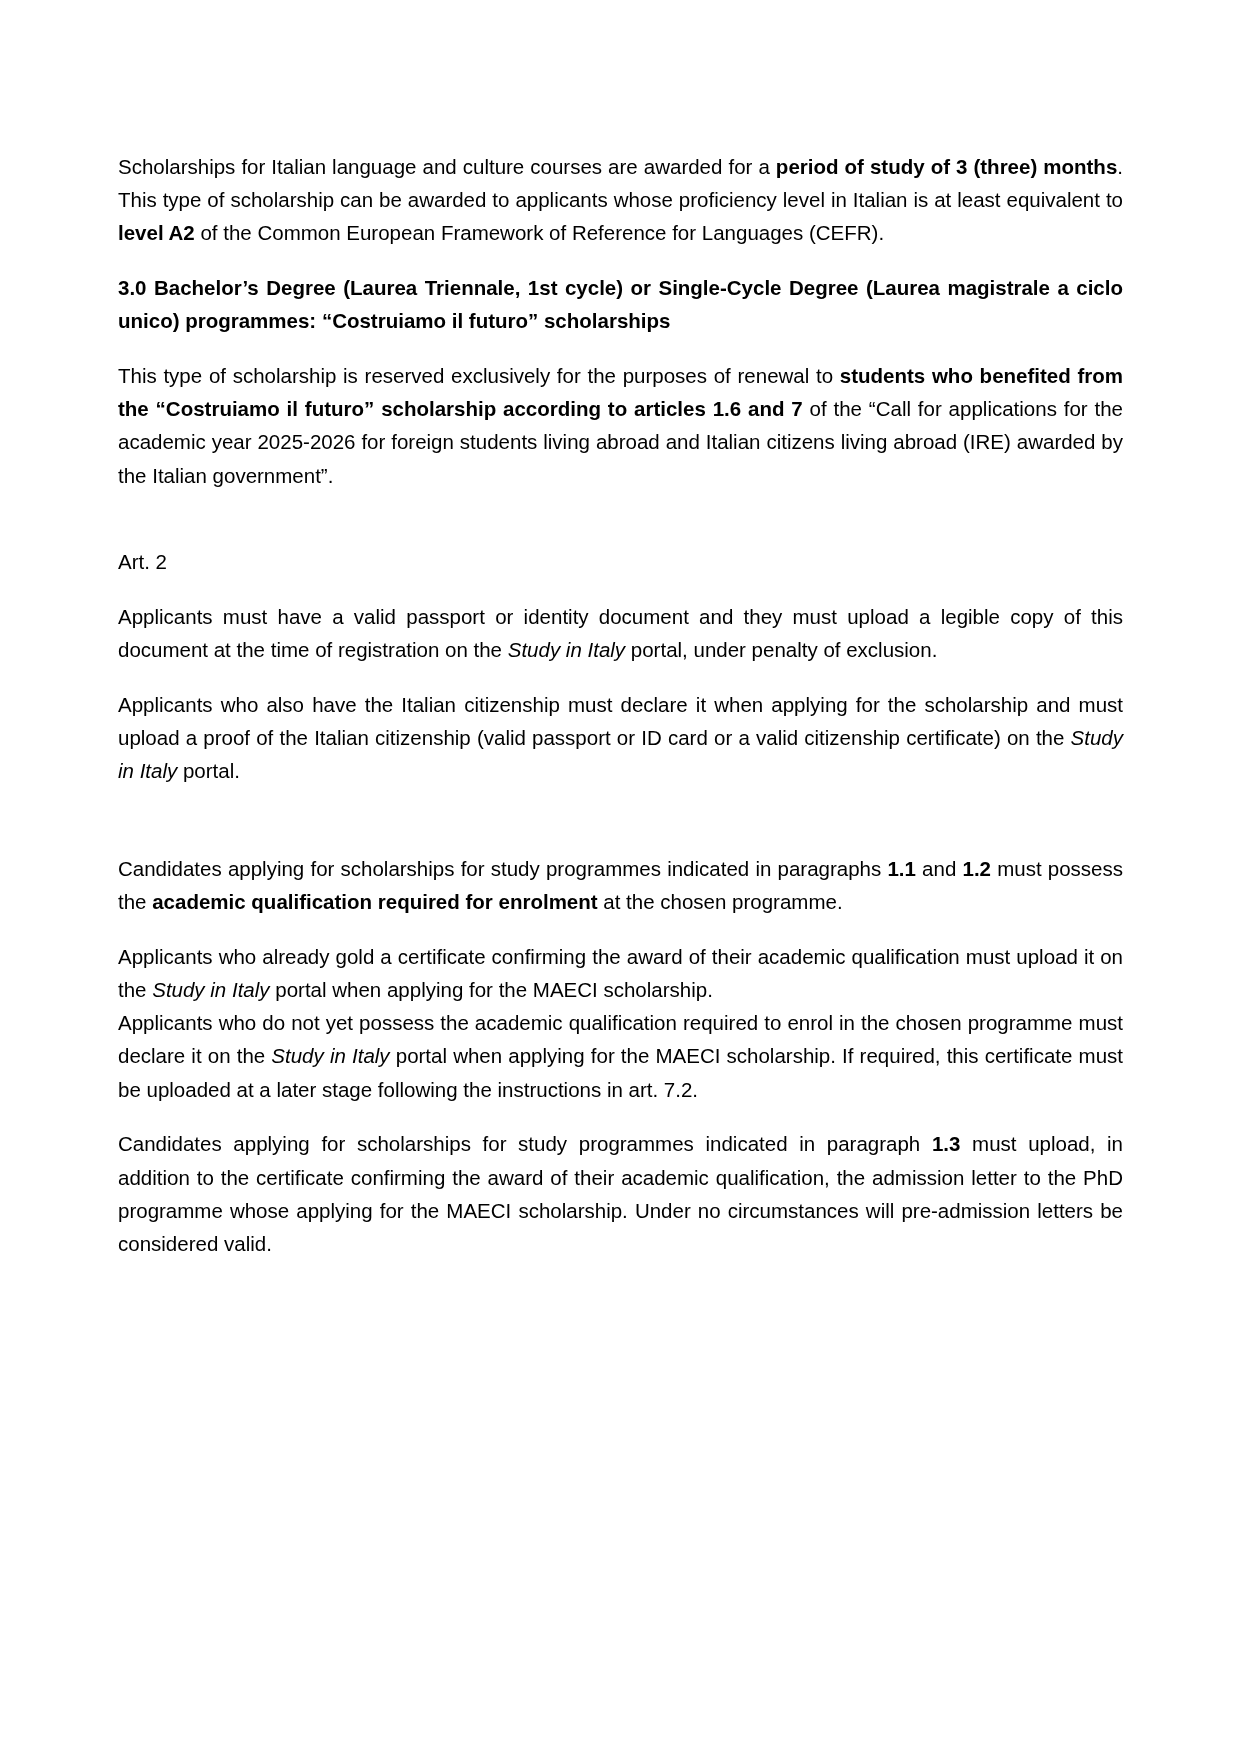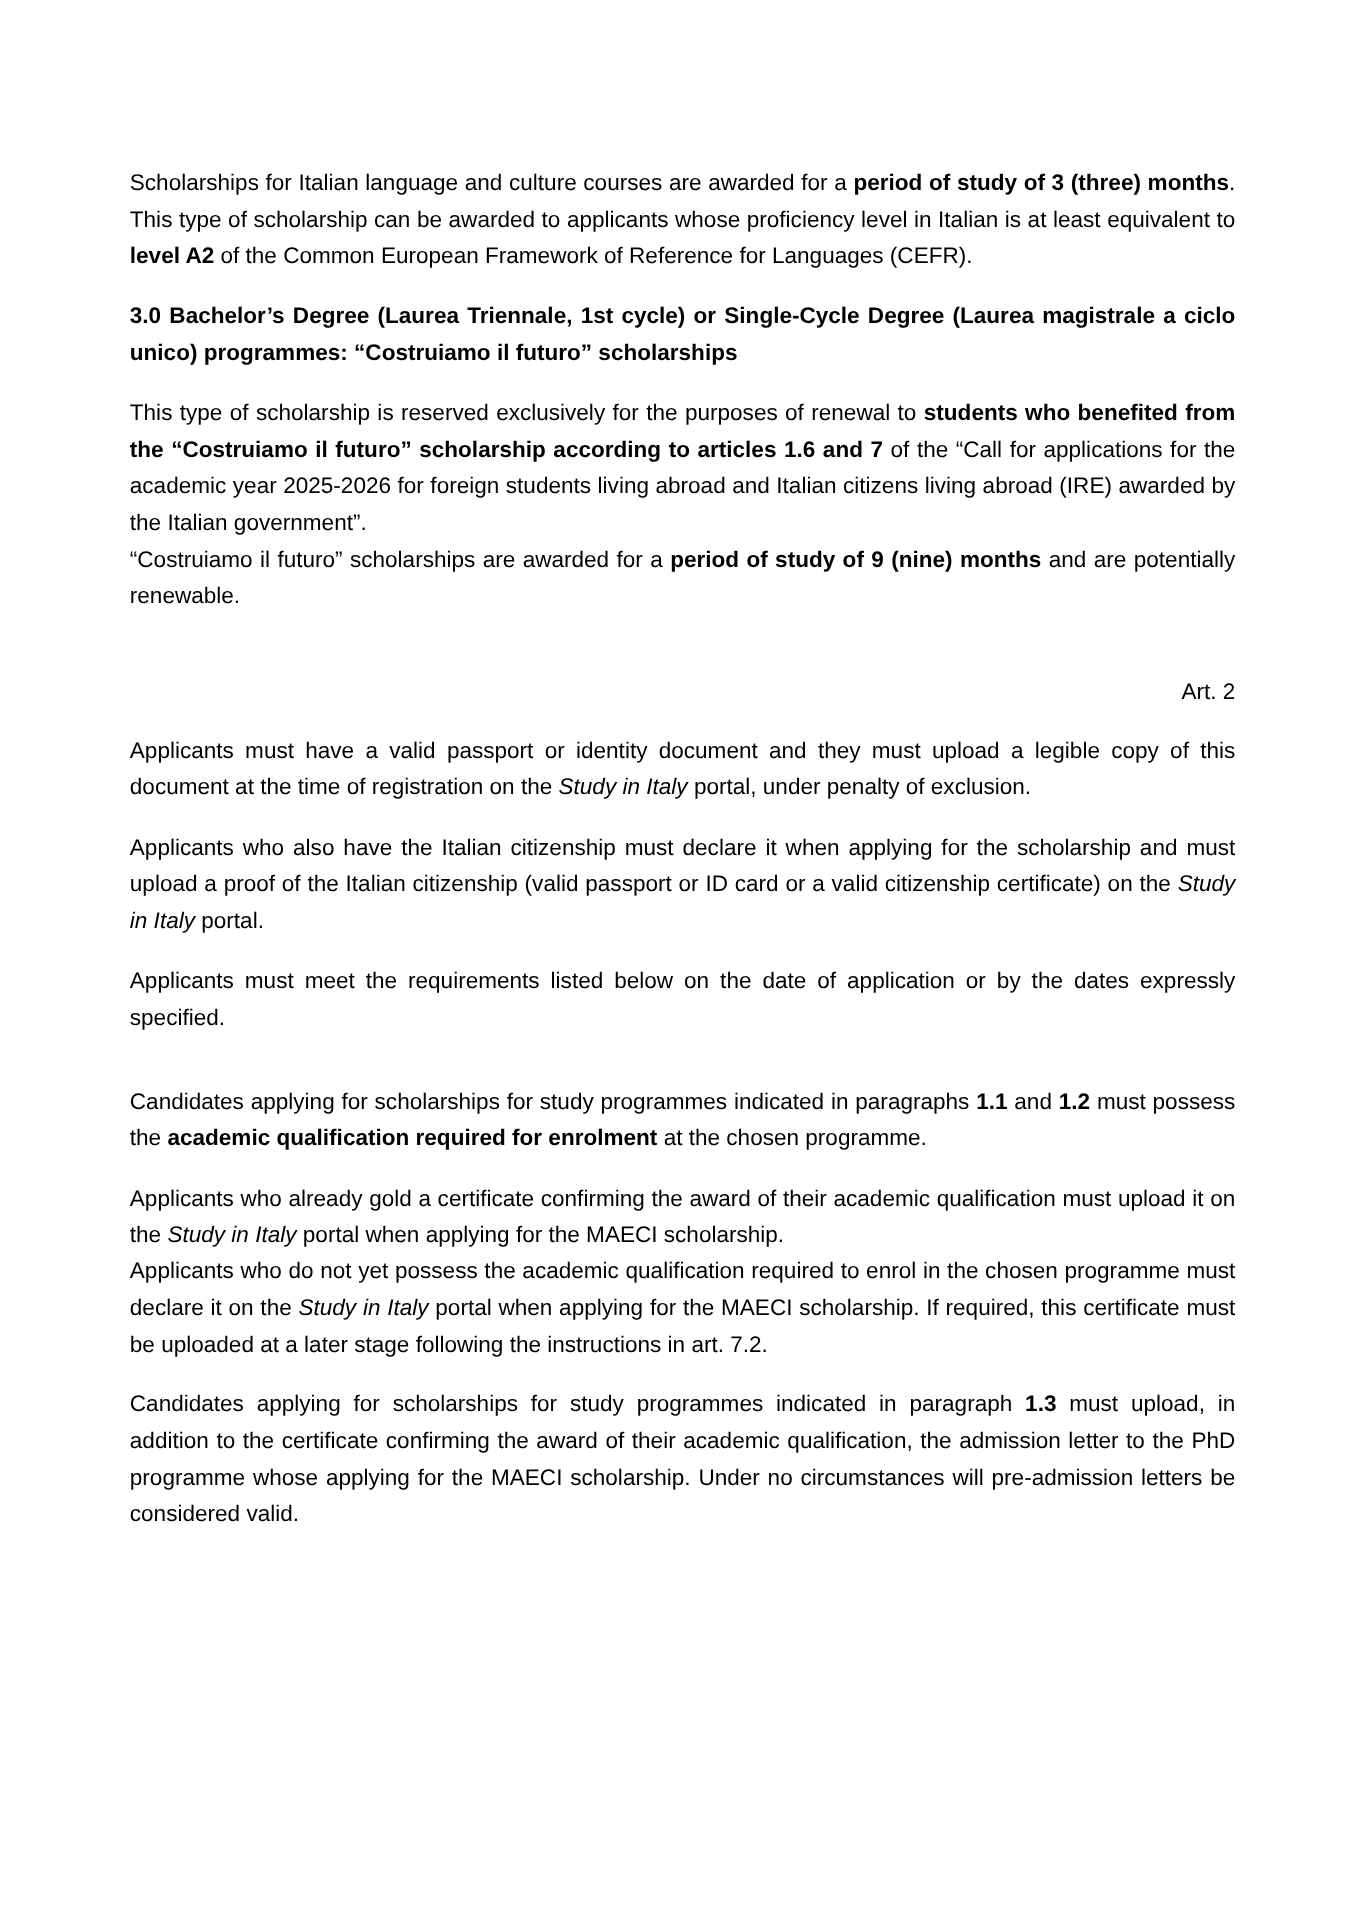--- a/index.html
+++ b/index.html
@@ -30,21 +30,21 @@
   p {
     margin: 0;
   }
   .gap {
     height: 1.05em;
   }
   .gap-lg {
     height: 2.6em;
   }
   .center {
-    text-align: right;
+    text-align: left;
   }
   b, .b {
     font-weight: bold;
   }
   i, .i {
     font-style: italic;
   }
   .heading {
     font-weight: bold;
     text-align: justify;
@@ -53,29 +53,27 @@
 </head>
 <body>
 
 <div class="page">
   <div class="doc" id="doc-body">
       <p><span>Scholarships for Italian language and culture courses are awarded for a </span><span class="b">period of study of 3 (three) months</span><span>. This type of scholarship can be awarded to applicants whose proficiency level in Italian is at least equivalent to </span><span class="b">level A2</span><span> of the Common European Framework of Reference for Languages (CEFR).</span></p>
       <div class="gap"></div>
       <p class="heading"><span class="b">3.0 Bachelor’s Degree (Laurea Triennale, 1st cycle) or Single-Cycle Degree (Laurea magistrale a ciclo unico) programmes: “Costruiamo il futuro” scholarships</span></p>
       <div class="gap"></div>
       <p><span>This type of scholarship is reserved exclusively for the purposes of renewal to </span><span class="b">students who benefited from the “Costruiamo il futuro” scholarship according to articles 1.6 and 7</span><span> of the “Call for applications for the academic year 2025-2026 for foreign students living abroad and Italian citizens living abroad (IRE) awarded by the Italian government”.</span></p>
-      <p><span>“Costruiamo il futuro” scholarships are awarded for a </span><span class="b">period of study of 9 (nine) months</span><span> and are potentially renewable.</span></p>
       <div class="gap-lg"></div>
       <p class="center"><span>Art. 2</span></p>
       <div class="gap"></div>
       <p><span>Applicants must have a valid passport or identity document and they must upload a legible copy of this document at the time of registration on the </span><span class="i">Study in Italy</span><span> portal, under penalty of exclusion.</span></p>
       <div class="gap"></div>
       <p><span>Applicants who also have the Italian citizenship must declare it when applying for the scholarship and must upload a proof of the Italian citizenship (valid passport or ID card or a valid citizenship certificate) on the </span><span class="i">Study in Italy</span><span> portal.</span></p>
       <div class="gap"></div>
-      <p><span>Applicants must meet the requirements listed below on the date of application or by the dates expressly specified.</span></p>
       <div class="gap"></div>
       <div class="gap"></div>
       <p><span>Candidates applying for scholarships for study programmes indicated in paragraphs </span><span class="b">1.1</span><span> and </span><span class="b">1.2</span><span> must possess the </span><span class="b">academic qualification required for enrolment</span><span> at the chosen programme.</span></p>
       <div class="gap"></div>
       <p><span>Applicants who already gold a certificate confirming the award of their academic qualification must upload it on the </span><span class="i">Study in Italy</span><span> portal when applying for the MAECI scholarship.</span></p>
       <p><span>Applicants who do not yet possess the academic qualification required to enrol in the chosen programme must declare it on the </span><span class="i">Study in Italy</span><span> portal when applying for the MAECI scholarship. If required, this certificate must be uploaded at a later stage following the instructions in art. 7.2.</span></p>
       <div class="gap"></div>
       <p><span>Candidates applying for scholarships for study programmes indicated in paragraph </span><span class="b">1.3</span><span> must upload, in addition to the certificate confirming the award of their academic qualification, the admission letter to the PhD programme whose applying for the MAECI scholarship. Under no circumstances will pre-admission letters be considered valid.</span></p>
     </div>
 </div>

